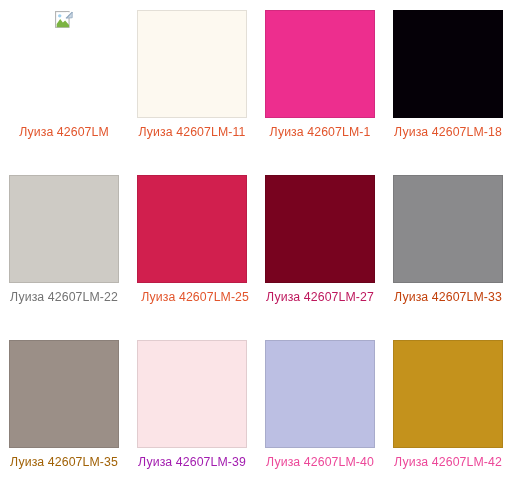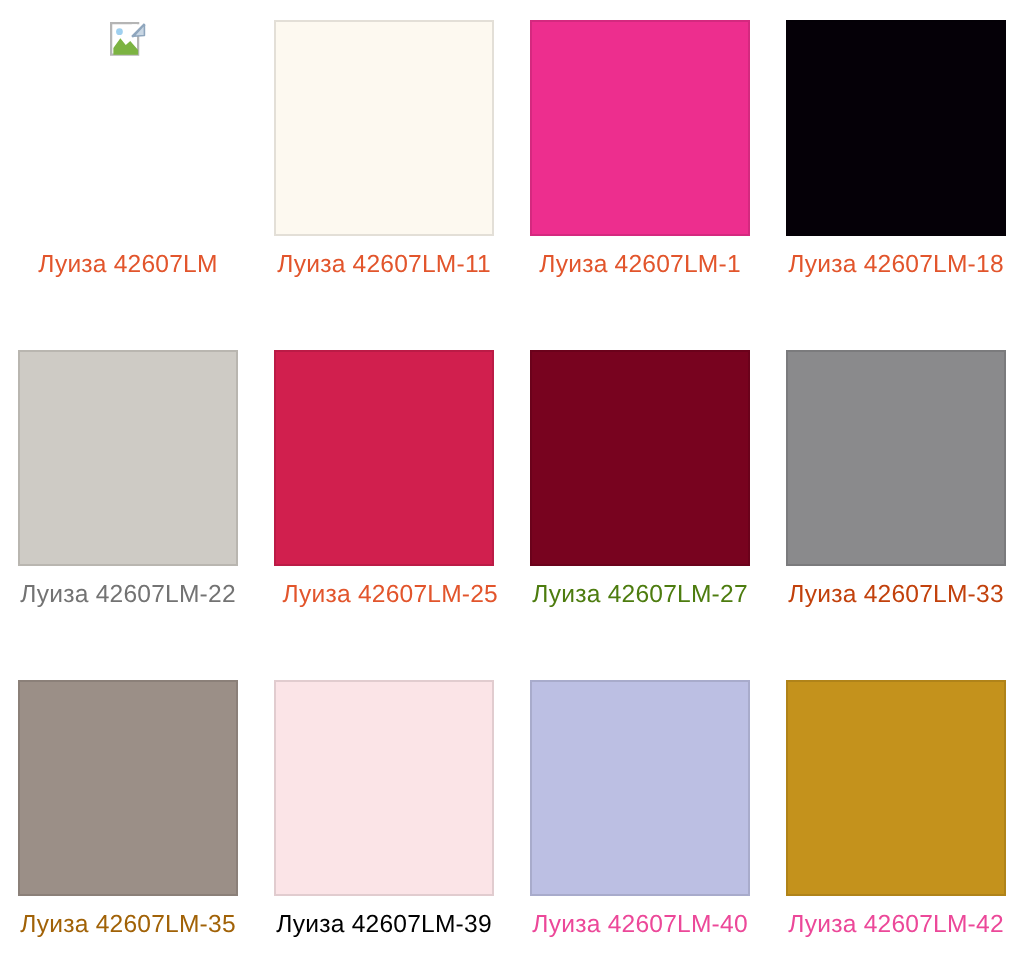--- a/index.html
+++ b/index.html
@@ -120,42 +120,42 @@
     <div class="swatch-chip" style="background: rgb(209, 31, 78);">
       
     </div>
     <div class="swatch-caption" style="color: rgb(226, 85, 44); text-align: right;">Луиза 42607LM-25</div>
   </div>
 
   <div class="swatch-cell">
     <div class="swatch-chip" style="background: rgb(120, 3, 31);">
       
     </div>
-    <div class="swatch-caption" style="color: #4d7c0f;">Луиза 42607LM-27</div>
+    <div class="swatch-caption" style="color: #be185d;">Луиза 42607LM-27</div>
   </div>
 
   <div class="swatch-cell">
     <div class="swatch-chip" style="background: rgb(138, 138, 140);">
       
     </div>
     <div class="swatch-caption" style="color: #c2410c;">Луиза 42607LM-33</div>
   </div>
 
   <div class="swatch-cell">
     <div class="swatch-chip" style="background: rgb(155, 143, 135);">
       
     </div>
     <div class="swatch-caption" style="color: #a16207;">Луиза 42607LM-35</div>
   </div>
 
   <div class="swatch-cell">
     <div class="swatch-chip" style="background: rgb(251, 228, 231);">
       
     </div>
-    <div class="swatch-caption" style="color: #000000;">Луиза 42607LM-39</div>
+    <div class="swatch-caption" style="color: #a21caf;">Луиза 42607LM-39</div>
   </div>
 
   <div class="swatch-cell">
     <div class="swatch-chip" style="background: rgb(188, 191, 227);">
       
     </div>
     <div class="swatch-caption" style="color: #ec4899;">Луиза 42607LM-40</div>
   </div>
 
   <div class="swatch-cell">

